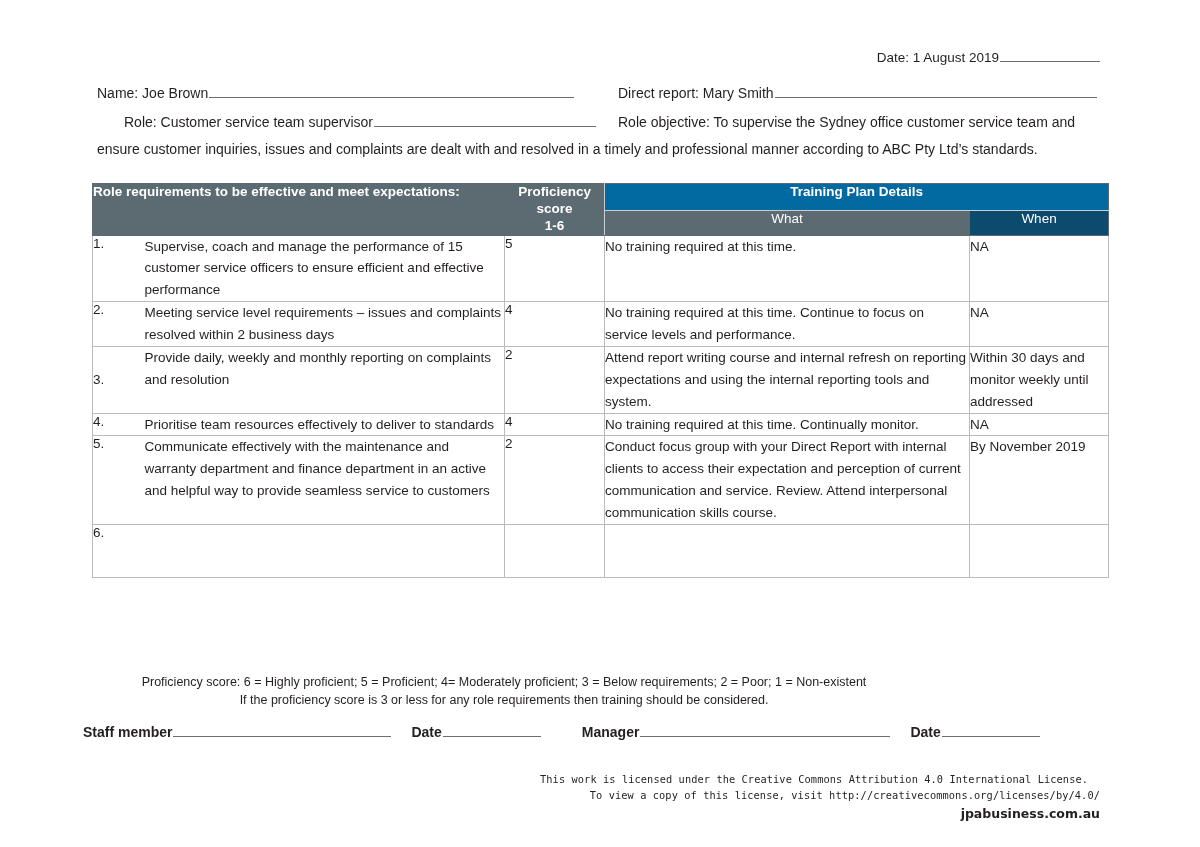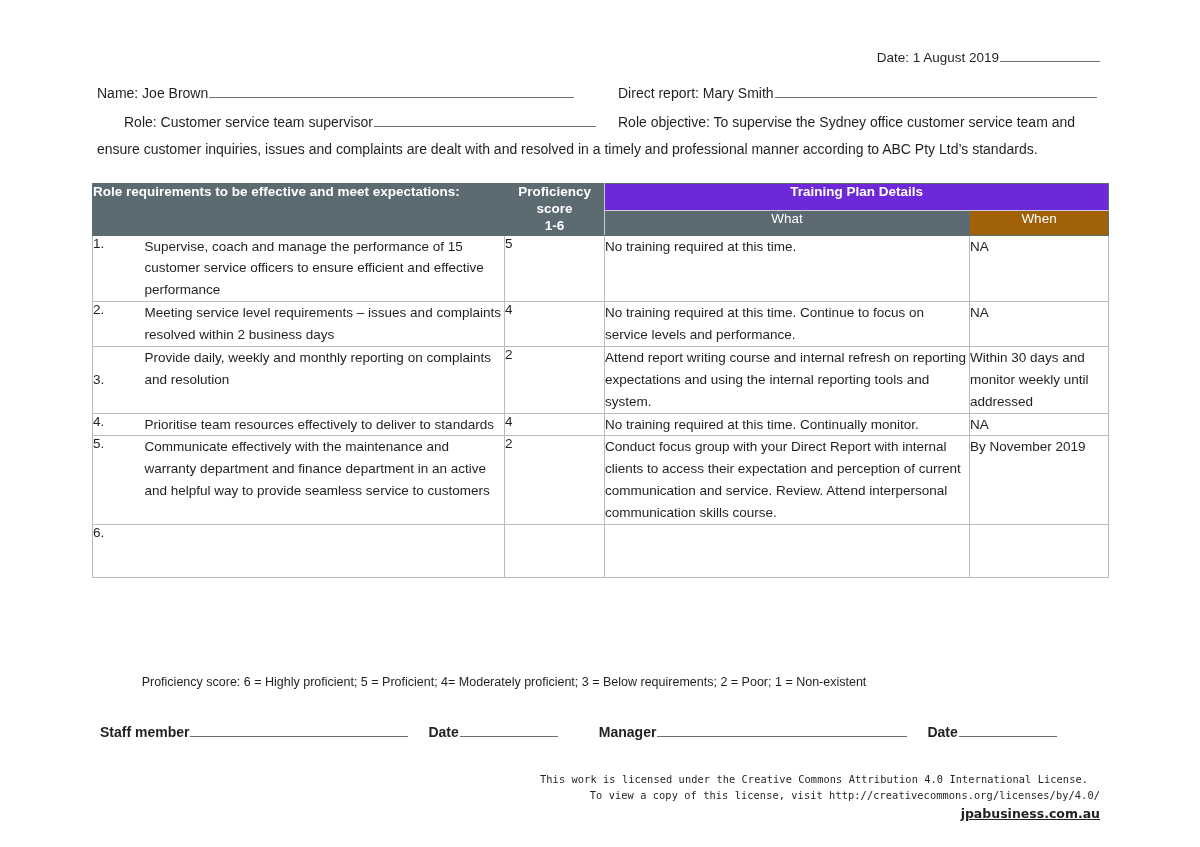--- a/index.html
+++ b/index.html
@@ -167,21 +167,21 @@
     width: 1008px;
     text-align: center;
     font-size: 12.5px;
     line-height: 1.45;
     color: #231f20;
   }
 
   
   .sig-row {
     position: absolute;
-    left: 100px;
+    left: 83px;
     top: 724px;
     width: 1010px;
     font-size: 14px;
     font-weight: bold;
     white-space: nowrap;
     color: #231f20;
   }
   .sig-item { display: inline-block; }
 
   
@@ -240,21 +240,20 @@
   .license .l2 { text-align: right; }
   .site {
     position: absolute;
     right: 100px;
     top: 806px;
     font-family: "DejaVu Sans", sans-serif;
     font-size: 12.5px;
     font-weight: bold;
     color: #231f20;
     text-align: right;
-    text-decoration: underline;
   }
 </style>
 </head>
 <body>
 
 <div class="page">
 
 
   <div class="date-line">
     <span>Date: 1 August 2019</span><span class="rule" style="width:100px"></span>
@@ -287,25 +286,25 @@
         <col style="width:139px">
       </colgroup>
       <thead>
         <tr>
           <th class="hdr hdr-role hdr-b" colspan="2" rowspan="2" style="background: rgb(92, 106, 114);">Role requirements to be effective and meet expectations:</th>
           <th class="hdr hdr-prof hdr-b" rowspan="2" style="background: rgb(92, 106, 114);">
             <div>Proficiency</div>
             <div>score</div>
             <div>1-6</div>
           </th>
-          <th class="hdr hdr-tpd hdr-b" colspan="2" style="background: #6d28d9;">Training Plan Details</th>
+          <th class="hdr hdr-tpd hdr-b" colspan="2" style="background: #0369a1;">Training Plan Details</th>
         </tr>
         <tr>
           <th class="hdr hdr-what hdr-n" style="background: rgb(92, 106, 114);">What</th>
-          <th class="hdr hdr-when hdr-n" style="background: #a16207;">When</th>
+          <th class="hdr hdr-when hdr-n" style="background: #0c4a6e;">When</th>
         </tr>
       </thead>
       <tbody>
         <tr class="top-row">
           <td class="c-num">1.</td>
           <td class="c-req">Supervise, coach and manage the performance of 15 customer service officers to ensure efficient and effective performance</td>
           <td class="c-score">5</td>
           <td class="c-what">No training required at this time.</td>
           <td class="c-when">NA</td>
         </tr>
@@ -343,20 +342,21 @@
           <td class="c-score"></td>
           <td class="c-what"></td>
           <td class="c-when"></td>
         </tr>
       </tbody>
     </table>
   </div>
 
   <div class="notes">
     <div>Proficiency score: 6 = Highly proficient; 5 = Proficient; 4= Moderately proficient; 3 = Below requirements; 2 = Poor; 1 = Non-existent</div>
+    <div>If the proficiency score is 3 or less for any role requirements then training should be considered.</div>
   </div>
 
   <div class="sig-row">
     <span class="sig-item"><span>Staff member</span><span class="rule" style="width:218px"></span></span><span style="display:inline-block;width:20px"></span><span class="sig-item"><span>Date</span><span class="rule" style="width:98px"></span></span><span style="display:inline-block;width:41px"></span><span class="sig-item"><span>Manager</span><span class="rule" style="width:250px"></span></span><span style="display:inline-block;width:20px"></span><span class="sig-item"><span>Date</span><span class="rule" style="width:98px"></span></span>
   </div>
 
 
   <div class="license">
     <div class="l1">This work is licensed under the Creative Commons Attribution 4.0 International License.</div>
     <div class="l2">To view a copy of this license, visit http://creativecommons.org/licenses/by/4.0/</div>

